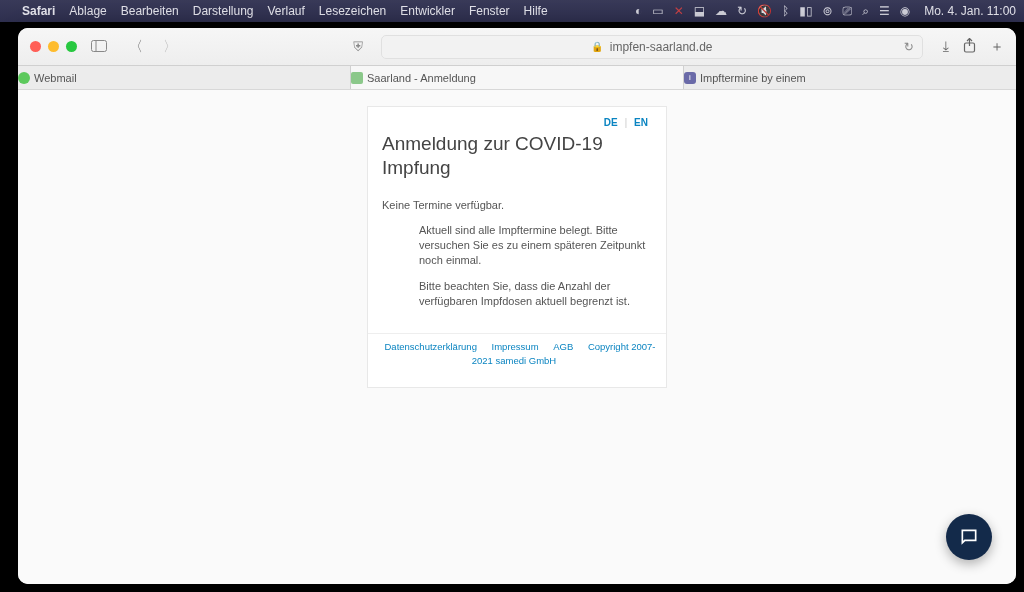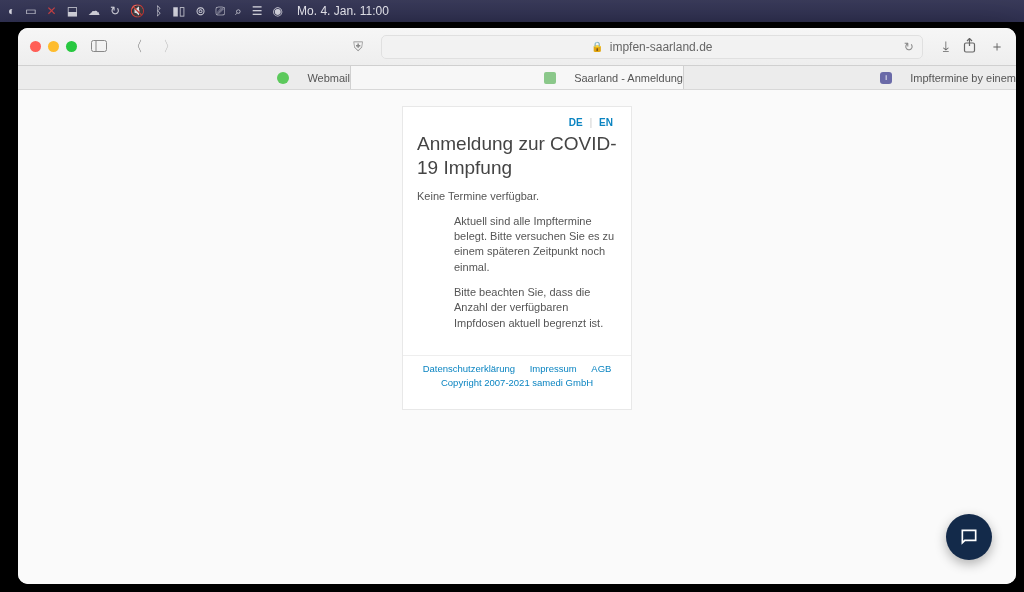--- a/index.html
+++ b/index.html
@@ -29,50 +29,62 @@
     .nav-group { display: flex; gap: 12px; margin-left: 4px; }
     .spacer-left { width: 180px; display:flex; justify-content:flex-end; }
     .shield { color: #888; font-size: 13px; margin-right: 8px; }
     .addr-bar { flex: 1; height: 24px; background: #f2f2f2; border: 1px solid #e0e0e0; border-radius: 5px; display: flex; align-items: center; justify-content: center; gap: 6px; color: #666; font-size: 12px; position: relative; }
     .addr-bar .lock { font-size: 10px; }
     .addr-bar .reload { position: absolute; right: 8px; color: #888; font-size: 12px; }
     .tb-right { display: flex; gap: 14px; margin-left: 10px; color: #666; font-size: 14px; }
     
     
     .safari-tabs { height: 24px; display: flex; border-bottom: 1px solid #d8d8d8; background: #e8e8e8; }
-    .tab { flex: 1; display: flex; align-items: center; justify-content: flex-end; gap: 18px; font-size: 11px; color: #555; border-right: 1px solid #d0d0d0; background: #ececec; }
+    .tab { flex: 1; display: flex; align-items: center; justify-content: flex-start; gap: 4px; font-size: 11px; color: #555; border-right: 1px solid #d0d0d0; background: #ececec; }
     .tab:last-child { border-right: none; }
     .tab.active { background: #f7f7f7; }
     .fav { width: 12px; height: 12px; border-radius: 2px; display:inline-block; }
     .fav.green { background: #5cc95c; border-radius: 50%; }
     .fav.leaf { background: #8bc88a; border-radius: 2px; }
     .fav.purple { background: #6a6aa8; border-radius: 3px; color:#fff; font-size:8px; line-height:12px; text-align:center; }
     
     
     .viewport { flex: 1; background: #fafafa; position: relative; overflow: hidden; }
     
-    .card { position: absolute; top: 16px; left: 50%; transform: translateX(-50%); width: 230px; background: #fff; border: 1px solid #e8e8e8; }
+    .card { position: absolute; top: 16px; left: 50%; transform: translateX(-50%); width: 300px; background: #fff; border: 1px solid #e8e8e8; }
     .lang-switch { text-align: right; padding: 10px 14px 0; font-size: 10px; font-weight: 600; }
     .lang-switch a { color: #0a84c1; text-decoration: none; padding: 0 4px; }
     .lang-switch .sep { color: #ddd; }
     .card-body { padding: 4px 14px 14px; }
-    .card h1 { font-size: 19px; font-weight: 400; color: #444; line-height: 1.25; margin-bottom: 10px; }
+    .card h1 { font-size: 19px; font-weight: 400; color: #444; line-height: 1.25; margin-bottom: 19px; }
     .card .sub { font-size: 11px; color: #555; margin-bottom: 12px; }
     .card p { font-size: 11px; color: #555; line-height: 1.4; margin-bottom: 10px; margin-left: 37px; }
     .card-footer { border-top: 1px solid #eee; padding: 6px 10px 20px; text-align: center; font-size: 9.5px; line-height: 1.4; }
     .card-footer a { color: #0a84c1; text-decoration: none; margin: 0 6px; }
     
     
     .chat-bubble { position: absolute; right: 24px; bottom: 24px; width: 46px; height: 46px; border-radius: 50%; background: #132a4a; display:flex; align-items:center; justify-content:center; color:#fff; box-shadow: 0 4px 12px rgba(0,0,0,0.3); }
     .chat-bubble svg { width: 20px; height: 20px; }
   </style>
 </head>
 <body>
 
 <div class="menubar">
+  <div class="menubar-left">
+    <span class="apple"></span>
+    <span class="app">Safari</span>
+    <span>Ablage</span>
+    <span>Bearbeiten</span>
+    <span>Darstellung</span>
+    <span>Verlauf</span>
+    <span>Lesezeichen</span>
+    <span>Entwickler</span>
+    <span>Fenster</span>
+    <span>Hilfe</span>
+  </div>
   <div class="menubar-right">
     <span class="ic">◐</span>
     <span class="ic">▭</span>
     <span class="ic" style="color:#d44">✕</span>
     <span class="ic">⬓</span>
     <span class="ic">☁</span>
     <span class="ic">↻</span>
     <span class="ic">🔇</span>
     <span class="ic">ᛒ</span>
     <span class="ic">▮▯</span>

